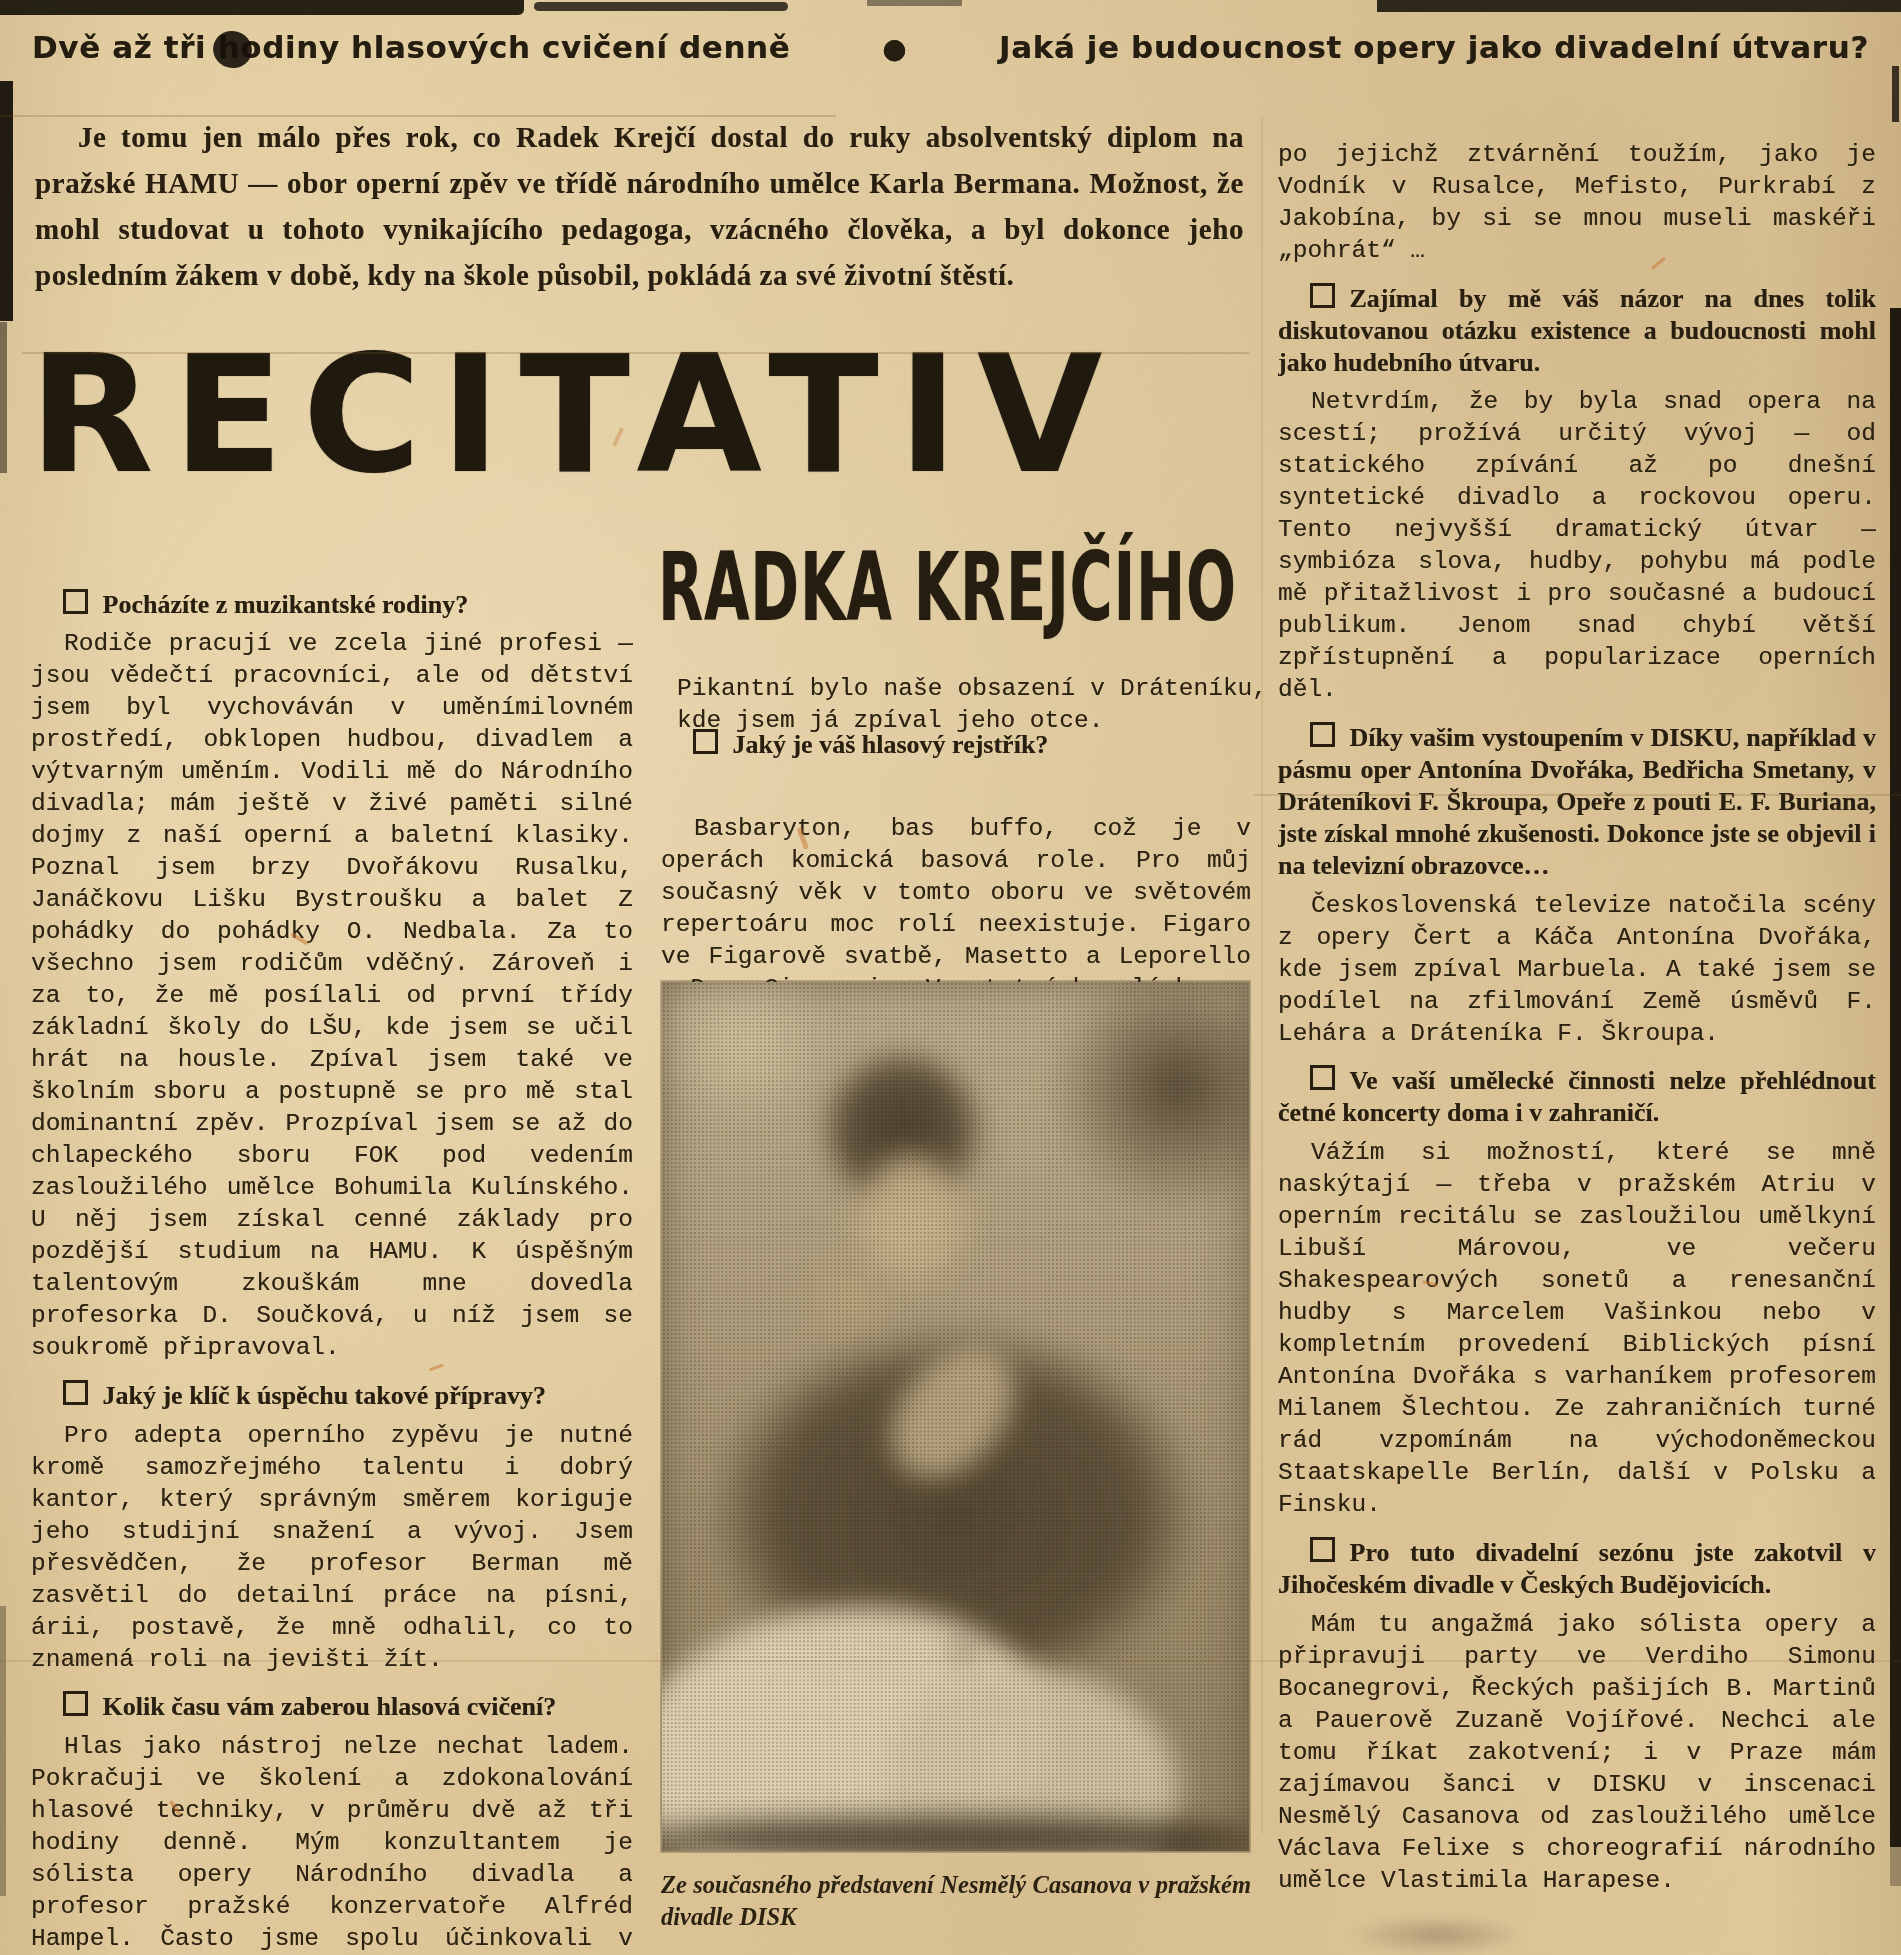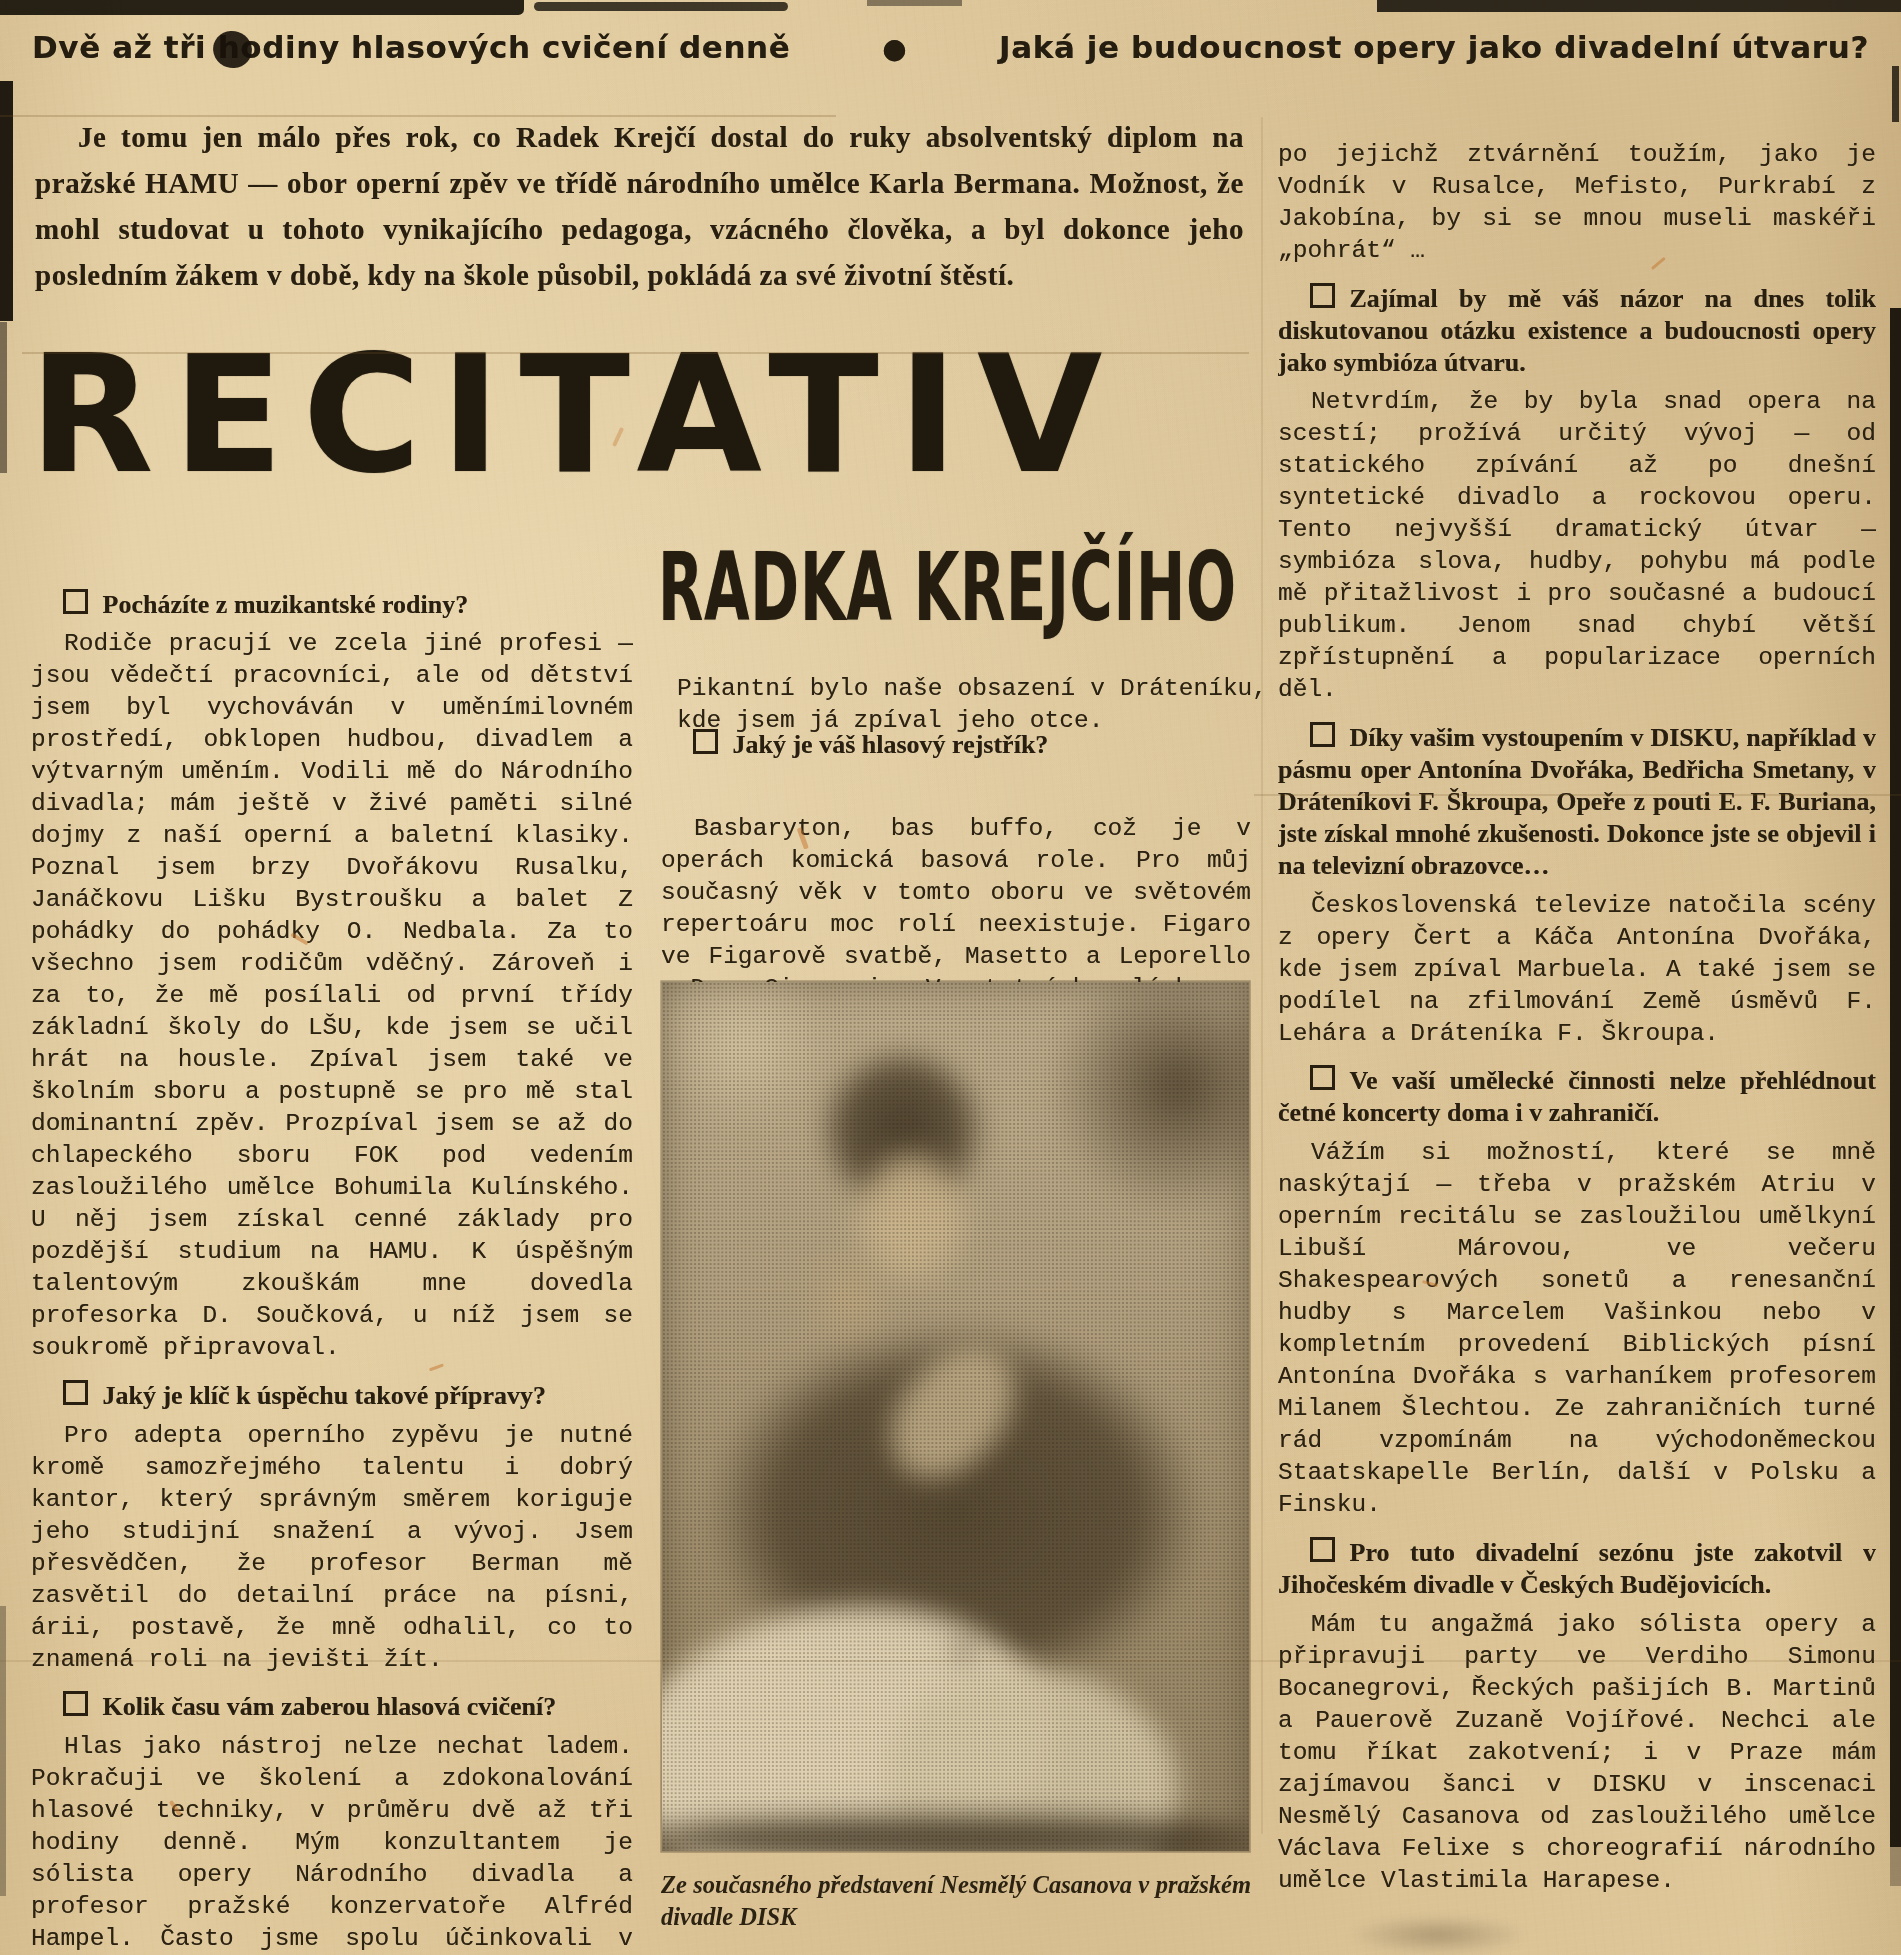--- a/index.html
+++ b/index.html
@@ -121,21 +121,21 @@
     <div class="ph-paper2 sh"></div>
     <div class="sh ph-dot"></div>
     <div class="sh ph-bottomband"></div>
     <div class="ph-halftone"></div>
     <div class="ph-tint"></div>
   </div>
   <div class="caption">Ze současného představení Nesmělý Casanova v pražském divadle DISK</div>
 
   <div class="col-right bodytext">
     <p class="lead" style="margin:0;">po jejichž ztvárnění toužím, jako je Vodník v Rusalce, Mefisto, Purkrabí z Jakobína, by si se mnou museli maskéři „pohrát“ …</p>
-    <p class="question"><span class="qbox"></span><span>Zajímal by mě váš názor na dnes tolik diskutovanou otázku existence a budoucnosti opery jako symbióza útvaru.</span></p>
+    <p class="question"><span class="qbox"></span><span>Zajímal by mě váš názor na dnes tolik diskutovanou otázku existence a budoucnosti mohl jako hudebního útvaru.</span></p>
     <p class="answer">Netvrdím, že by byla snad opera na scestí; prožívá určitý vývoj — od statického zpívání až po dnešní syntetické divadlo a rockovou operu. Tento nejvyšší dramatický útvar — symbióza slova, hudby, pohybu má podle mě přitažlivost i pro současné a budoucí publikum. Jenom snad chybí větší zpřístupnění a popularizace operních děl.</p>
     <p class="question"><span class="qbox"></span><span>Díky vašim vystoupením v DISKU, například v pásmu oper Antonína Dvořáka, Bedřicha Smetany, v Dráteníkovi F. Škroupa, Opeře z pouti E. F. Buriana, jste získal mnohé zkušenosti. Dokonce jste se objevil i na televizní obrazovce…</span></p>
     <p class="answer">Československá televize natočila scény z opery Čert a Káča Antonína Dvořáka, kde jsem zpíval Marbuela. A také jsem se podílel na zfilmování Země úsměvů F. Lehára a Dráteníka F. Škroupa.</p>
     <p class="question"><span class="qbox"></span><span>Ve vaší umělecké činnosti nelze přehlédnout četné koncerty doma i v zahraničí.</span></p>
     <p class="answer">Vážím si možností, které se mně naskýtají — třeba v pražském Atriu v operním recitálu se zasloužilou umělkyní Libuší Márovou, ve večeru Shakespearových sonetů a renesanční hudby s Marcelem Vašinkou nebo v kompletním provedení Biblických písní Antonína Dvořáka s varhaníkem profesorem Milanem Šlechtou. Ze zahraničních turné rád vzpomínám na východoněmeckou Staatskapelle Berlín, další v Polsku a Finsku.</p>
     <p class="question"><span class="qbox"></span><span>Pro tuto divadelní sezónu jste zakotvil v Jihočeském divadle v Českých Budějovicích.</span></p>
     <p class="answer">Mám tu angažmá jako sólista opery a připravuji party ve Verdiho Simonu Bocanegrovi, Řeckých pašijích B. Martinů a Pauerově Zuzaně Vojířové. Nechci ale tomu říkat zakotvení; i v Praze mám zajímavou šanci v DISKU v inscenaci Nesmělý Casanova od zasloužilého umělce Václava Felixe s choreografií národního umělce Vlastimila Harapese.</p>
 
   </div>
 

